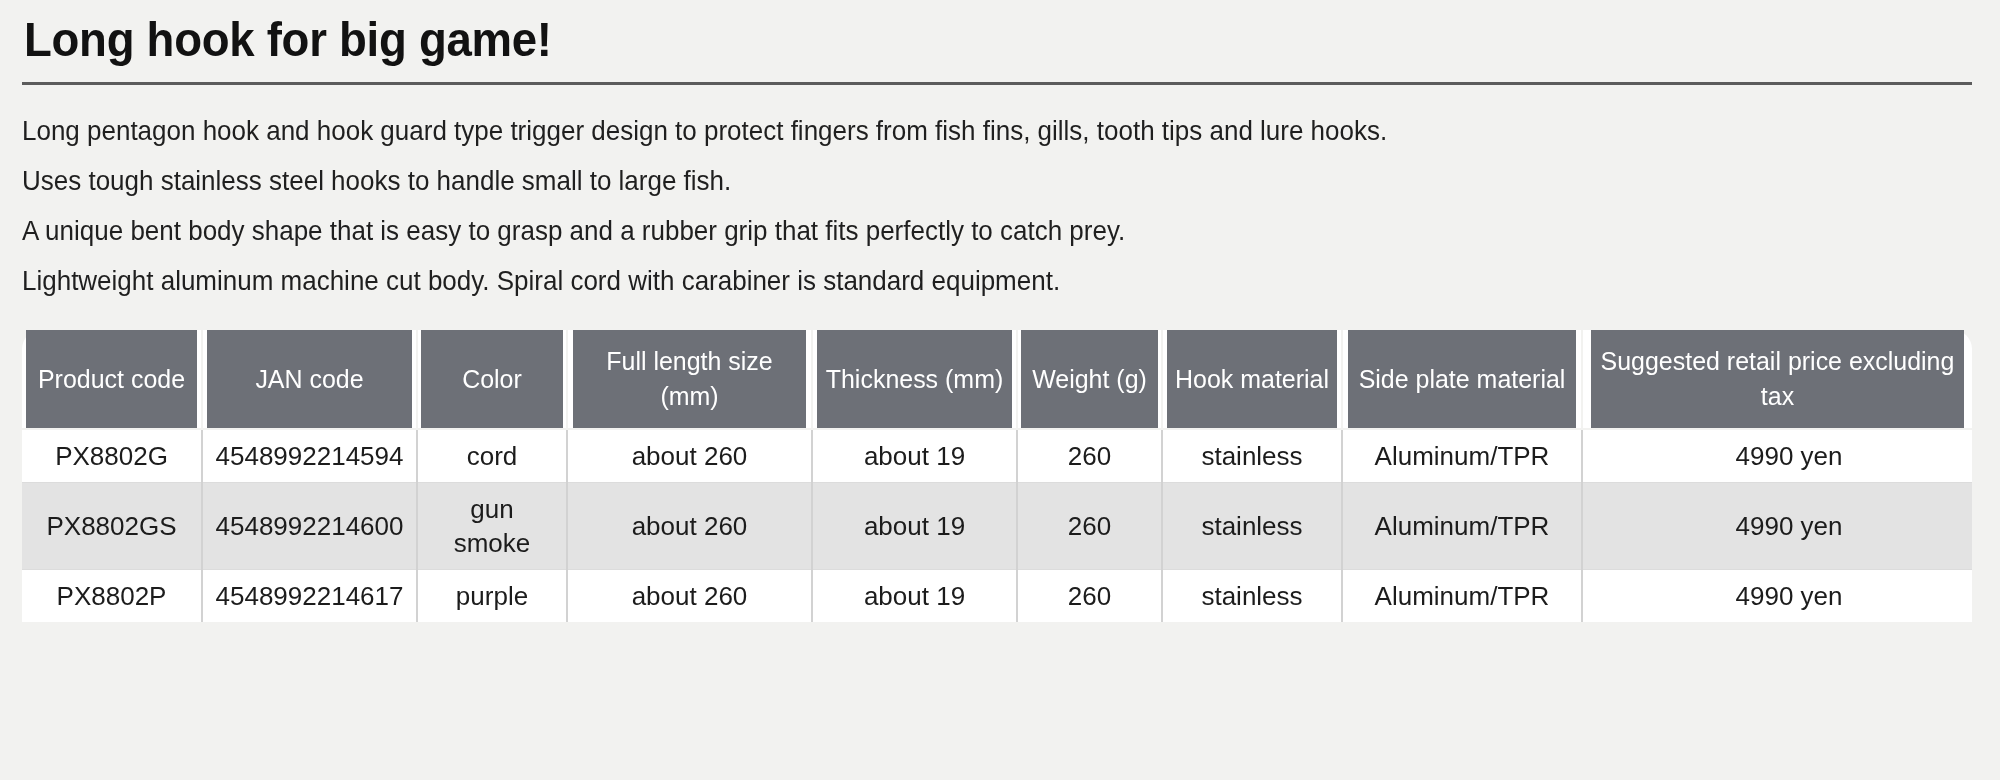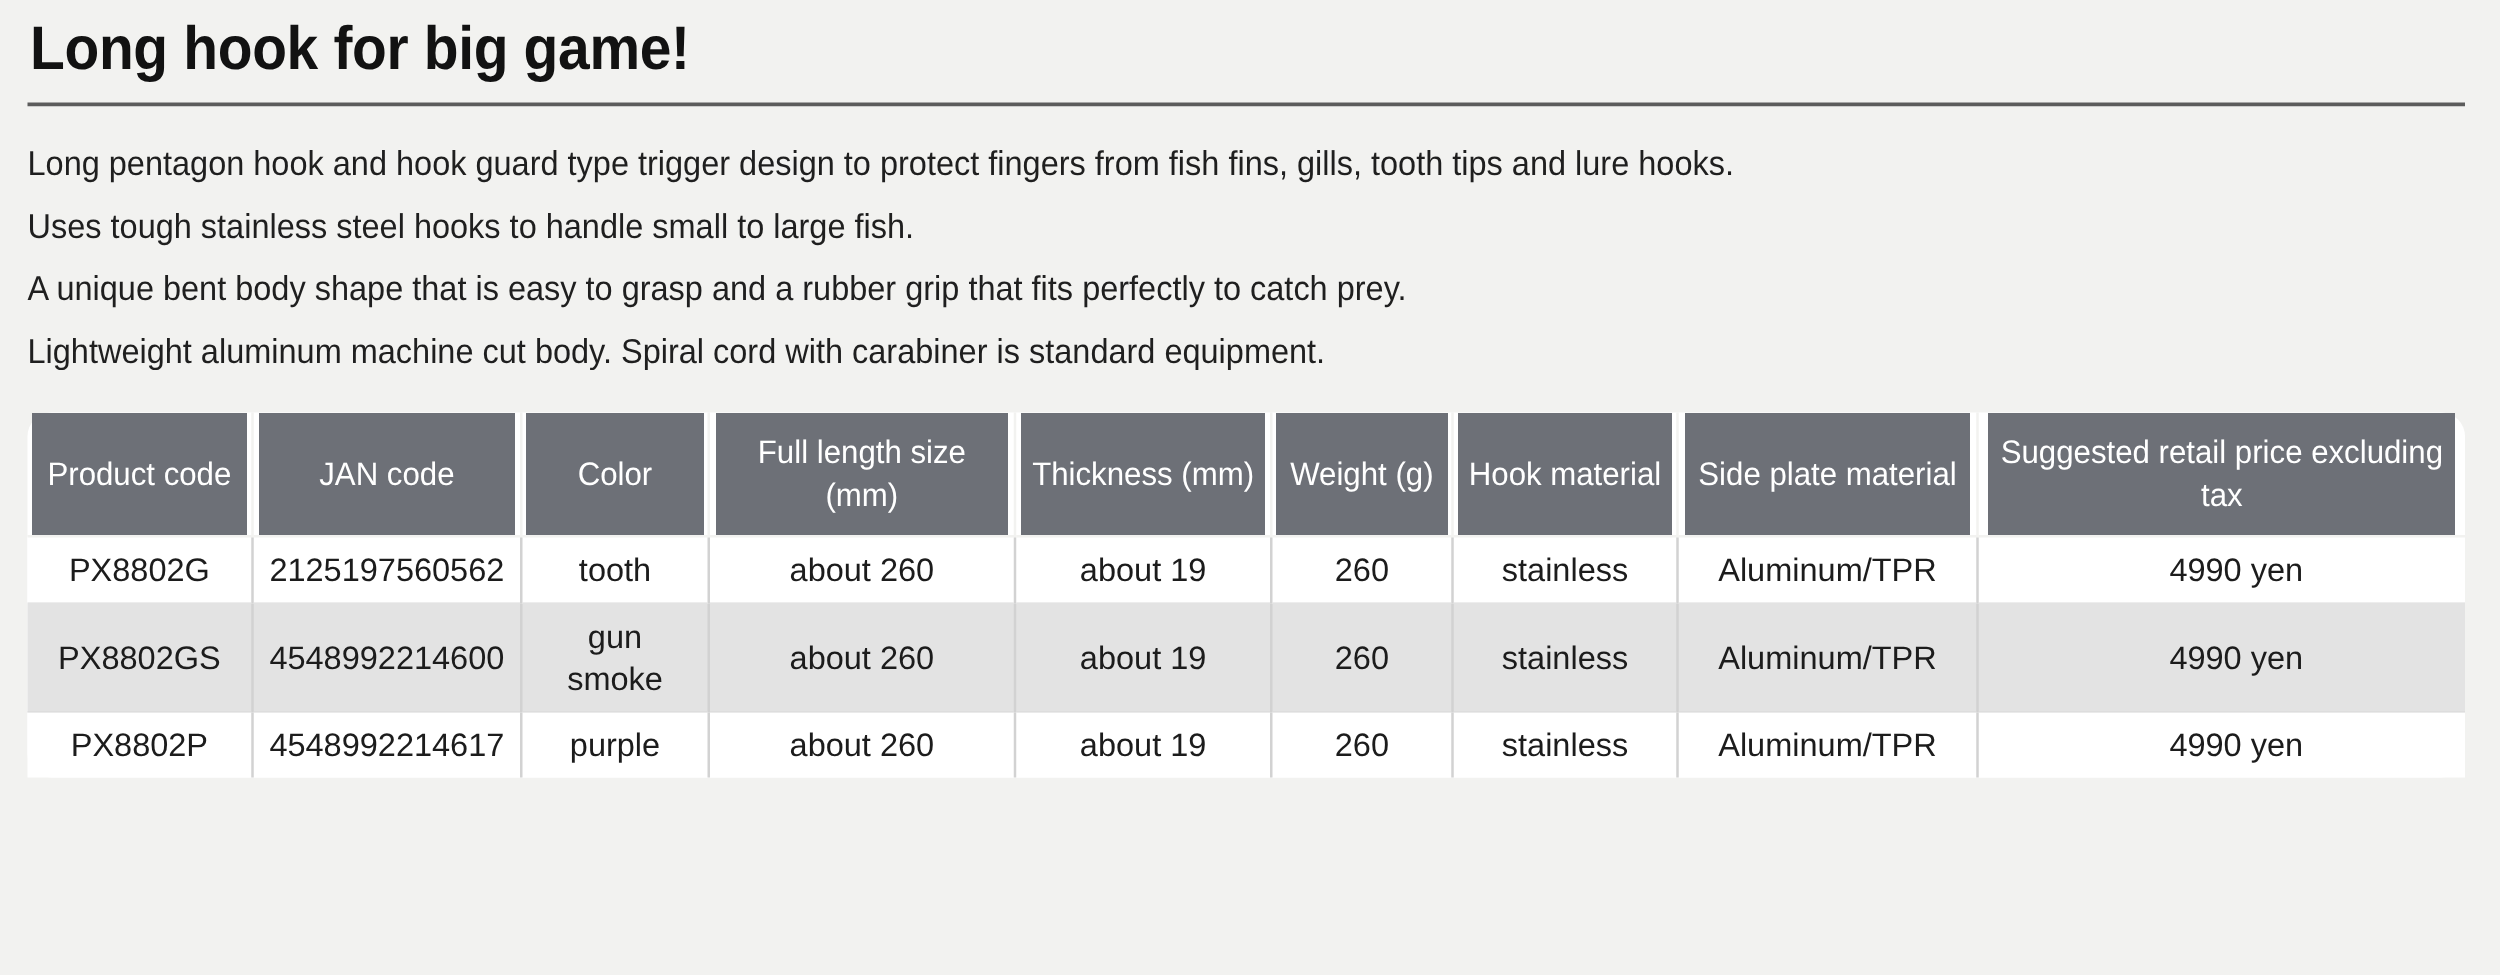--- a/index.html
+++ b/index.html
@@ -143,22 +143,22 @@
 material</th>
         <th>Side plate
 material</th>
         <th>Suggested retail price
 excluding tax</th>
       </tr>
     </thead>
     <tbody>
       <tr>
         <td>PX8802G</td>
-        <td>2125197560562</td>
-        <td>tooth</td>
+        <td>4548992214594</td>
+        <td>cord</td>
         <td>about 260</td>
         <td>about 19</td>
         <td>260</td>
         <td>stainless</td>
         <td>Aluminum/TPR</td>
         <td>4990 yen</td>
       </tr>
       <tr>
         <td>PX8802GS</td>
         <td>4548992214600</td>

